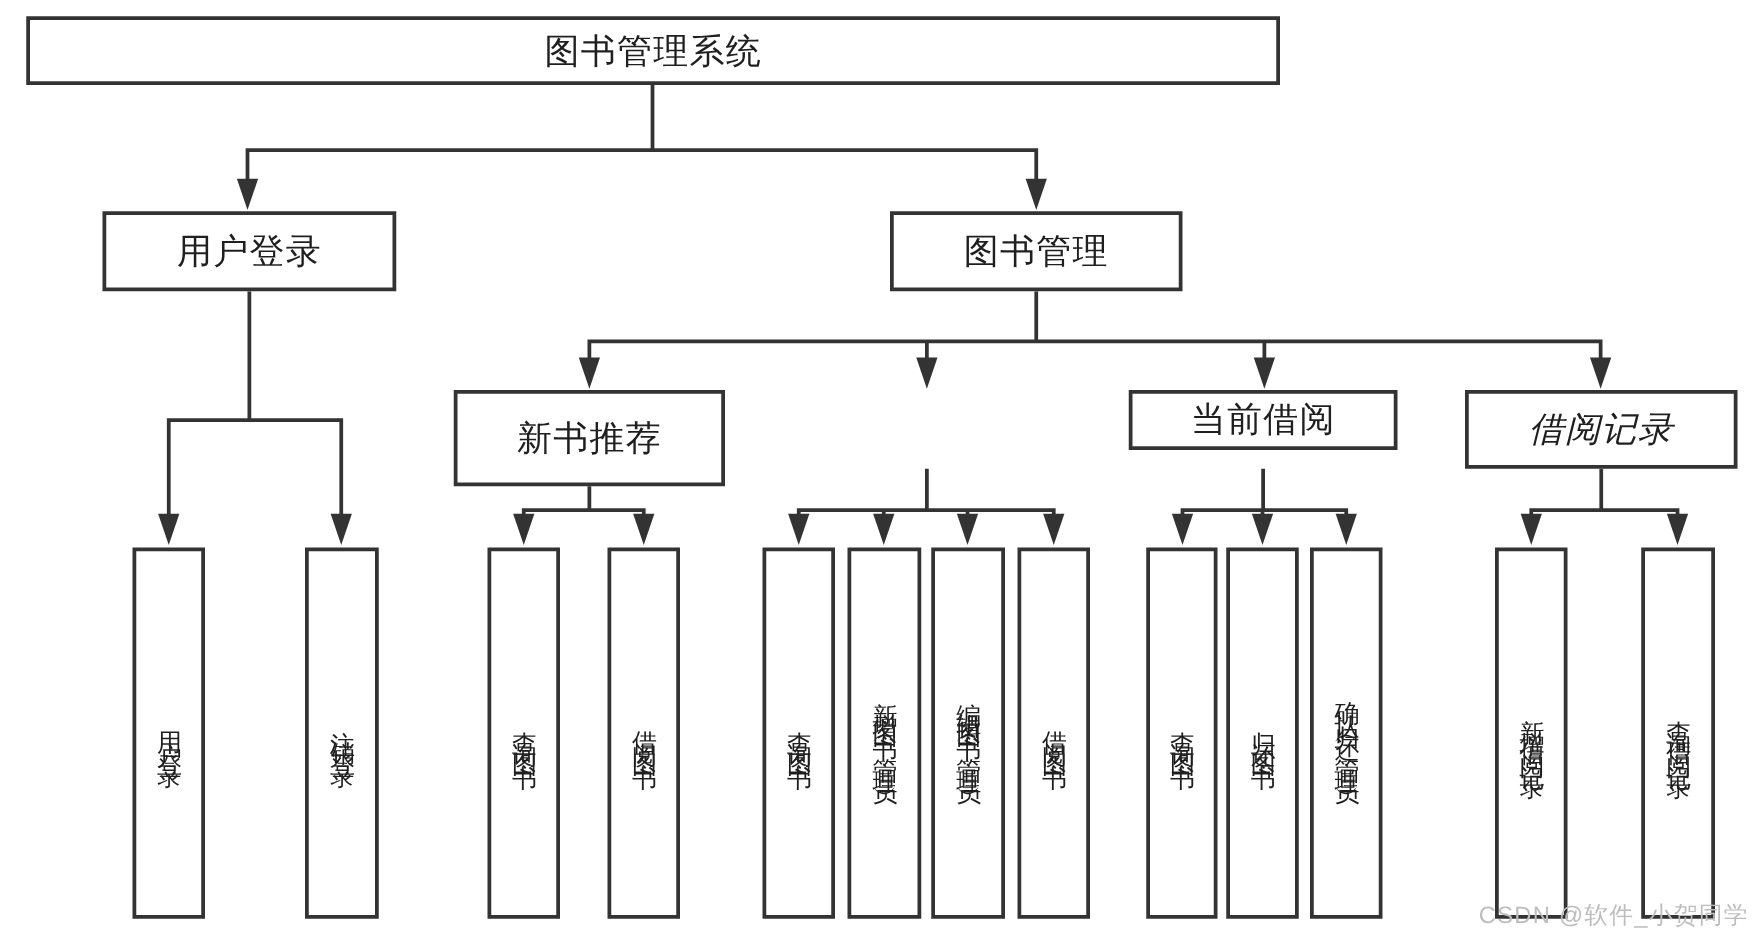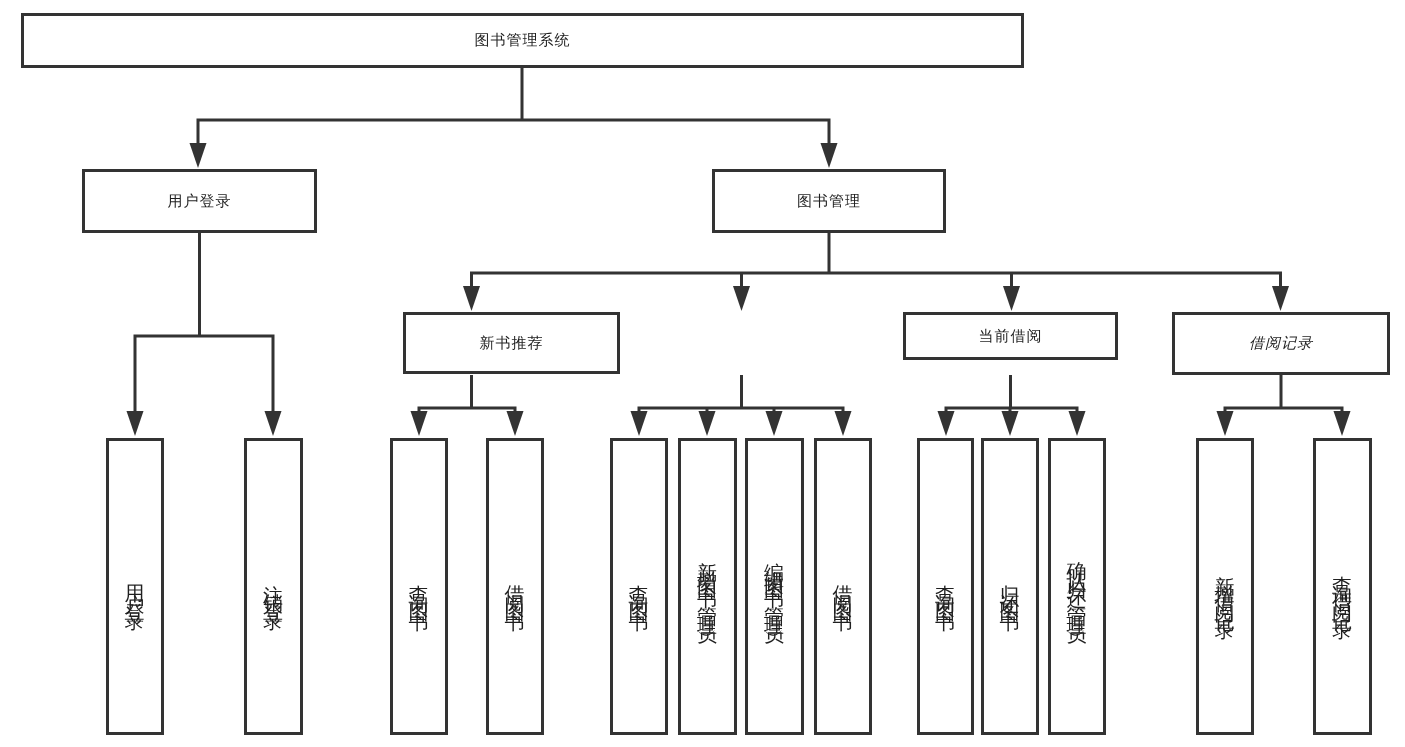--- a/index.html
+++ b/index.html
@@ -22,21 +22,21 @@
     box-sizing: border-box;
     border: 3px solid #333333;
     background: #ffffff;
     display: flex;
     align-items: center;
     justify-content: center;
     color: #1f1f1f;
     z-index: 2;
   }
   .node.h span {
-    font-size: 15px;
+    font-size: 28px;
     letter-spacing: 1px;
     white-space: nowrap;
   }
   .node.v span {
     writing-mode: vertical-rl;
     text-orientation: mixed;
     font-size: 20px;
     letter-spacing: 9px;
     line-height: 1;
   }
@@ -99,21 +99,21 @@
     <span>图书管理系统</span>
   </div>
 
   <div class="node h" style="left:82px; top:169px; width:235px; height:64px;">
     <span>用户登录</span>
   </div>
   <div class="node h" style="left:712px; top:169px; width:234px; height:64px;">
     <span>图书管理</span>
   </div>
 
-  <div class="node h" style="left:363px; top:312px; width:217px; height:62px;margin-left:40px;">
+  <div class="node h" style="left:363px; top:312px; width:217px; height:77px;">
     <span>新书推荐</span>
   </div>
   <div class="node h" style="left:903px; top:312px; width:215px; height:48px;">
     <span>当前借阅</span>
   </div>
   <div class="node h" style="left:1172px; top:312px; width:218px; height:63px;font-style:italic;">
     <span>借阅记录</span>
   </div>
 
   <div class="node v" style="left:106px; top:438px; width:58px; height:297px;">
@@ -153,14 +153,15 @@
     <span>确认归还（管理员）</span>
   </div>
 
   <div class="node v" style="left:1196px; top:438px; width:58px; height:297px;">
     <span>新增借阅记录</span>
   </div>
   <div class="node v" style="left:1313px; top:438px; width:59px; height:297px;">
     <span>查询借阅记录</span>
   </div>
 
+  <div class="watermark">CSDN @软件_小贺同学</div>
 
 </div>
 
 </body></html>

